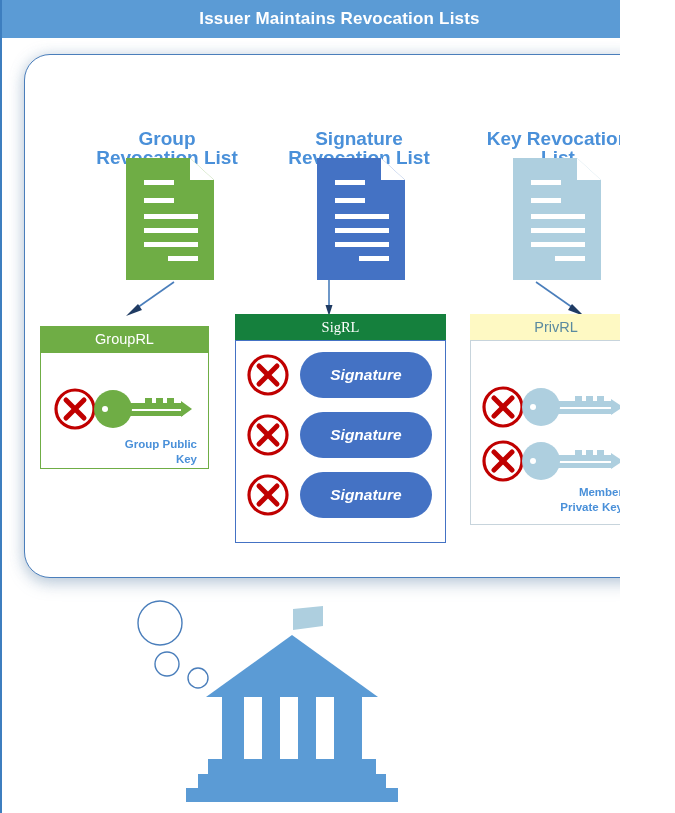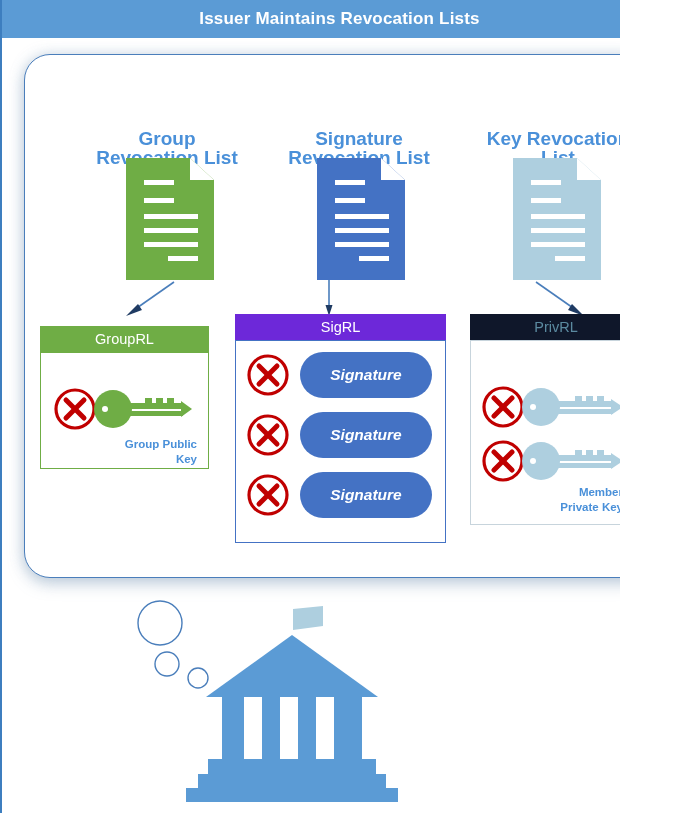--- a/index.html
+++ b/index.html
@@ -95,25 +95,25 @@
   .rl-body {
     background: #ffffff;
     box-sizing: border-box;
   }
 
   #box-group { left: 38px;  top: 314px; width: 169px; margin-top: 12px; }
   #box-group .rl-header { background: #6fad45; color: #ffffff; }
   #box-group .rl-body   { border: 1px solid #6fad45; height: 117px; position: relative; }
 
   #box-sig { left: 233px; top: 314px; width: 211px; }
-  #box-sig .rl-header { background: #6d28d9; color: #ffffff; }
+  #box-sig .rl-header { background: #15803d; color: #ffffff; font-family: Liberation Serif, serif; }
   #box-sig .rl-body   { border: 1px solid #4472c4; height: 203px; position: relative; }
 
   #box-priv { left: 468px; top: 314px; width: 172px; }
-  #box-priv .rl-header { background: #0f172a; color: #5b8aa0; }
+  #box-priv .rl-header { background: #fef9c3; color: #5b8aa0; }
   #box-priv .rl-body   { border: 1px solid #c7d4dc; height: 185px; position: relative; }
 
   
   .x-circle { position: absolute; }
 
   
   .key-icon { position: absolute; }
 
   
   .caption {

